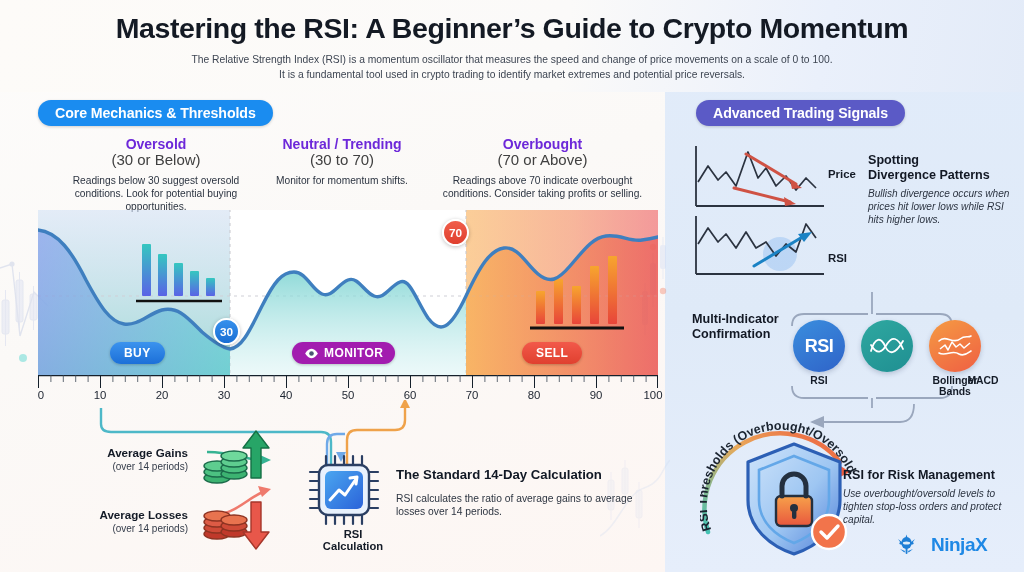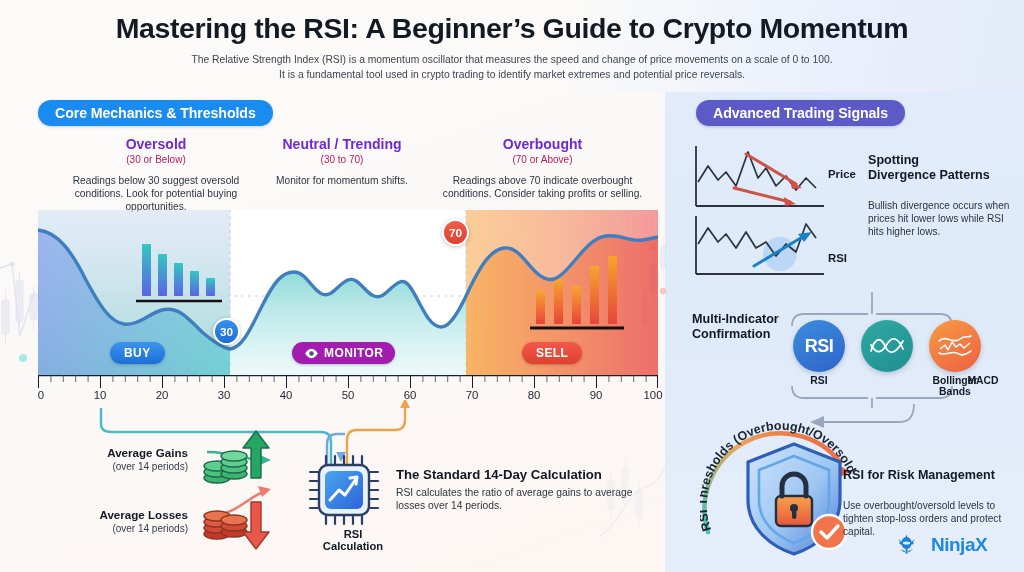--- a/index.html
+++ b/index.html
@@ -45,21 +45,21 @@
     height: 26px; padding: 0 17px; border-radius: 13px;
     color: #fff; font-size: 14.2px; font-weight: 700; letter-spacing: -.1px;
     box-shadow: 0 1px 3px rgba(0,0,0,.18);
   }
   #badge-core { left: 38px; top: 100px; background: #1a8cf0; }
   #badge-adv  { left: 696px; top: 100px; background: #5b5ac6; }
 
   
   .zone-head { position: absolute; text-align: center; }
   .zone-title { font-size: 14px; font-weight: 700; color: #6d28d9; line-height: 16px; }
-  .zone-sub   { font-size: 10px; font-weight: 400; color: #be185d; line-height: 16px; }
+  .zone-sub   { font-size: 15px; font-weight: 400; color: #404040; line-height: 16px; }
   .zone-desc  { margin-top: 6px; font-size: 10.2px; line-height: 13.2px; color: #2c3441; }
 
   #zone-oversold   { left: 60px;  top: 136px; width: 192px; }
   #zone-neutral    { left: 253px; top: 136px; width: 178px; }
   #zone-overbought { left: 440px; top: 136px; width: 205px; }
 
   
   .chart-wrap { position: absolute; left: 38px; top: 210px; width: 620px; height: 165px; }
   .chart-svg  { position: absolute; left: 0; top: 0; }
 
@@ -94,26 +94,26 @@
   .calc-label .l1 { font-size: 11.6px; font-weight: 700; color: #131a26; line-height: 14px; }
   .calc-label .l2 { font-size: 10px; color: #333b49; line-height: 13px; }
   #lbl-gains  { left: 78px; top: 446px; width: 110px; }
   #lbl-losses { left: 78px; top: 508px; width: 110px; }
 
   #calc-caption { position: absolute; left: 313px; top: 528px; width: 80px; text-align: center;
                   font-size: 11.2px; font-weight: 700; color: #131a26; }
 
   #calc-text { position: absolute; left: 396px; top: 466px; width: 240px; }
   #calc-text .h { font-size: 13.2px; font-weight: 700; color: #111824; line-height: 17px; }
-  #calc-text .p { margin-top: 3px; font-size: 10.3px; line-height: 13.4px; color: #2d3541; }
+  #calc-text .p { margin-top: 9px; font-size: 10.3px; line-height: 13.4px; color: #2d3541; }
 
   
   .rblock { position: absolute; }
   .rb-h { font-size: 12.6px; font-weight: 700; color: #121824; line-height: 15px; }
-  .rb-p { margin-top: 16px; font-size: 10.1px; line-height: 13.2px; color: #2b3340; }
+  .rb-p { margin-top: 4px; font-size: 10.1px; line-height: 13.2px; color: #2b3340; font-style: italic; }
 
   #div-text { left: 868px; top: 153px; width: 150px; }
   #mic-text { left: 692px; top: 312px; width: 100px; }
   #risk-text { left: 843px; top: 468px; width: 178px; }
 
   .mini-lbl { position: absolute; font-size: 11.4px; font-weight: 700; color: #141b27; }
   #lbl-price { left: 828px; top: 168px; }
   #lbl-rsi   { left: 828px; top: 252px; }
 
   .ind-circle {

